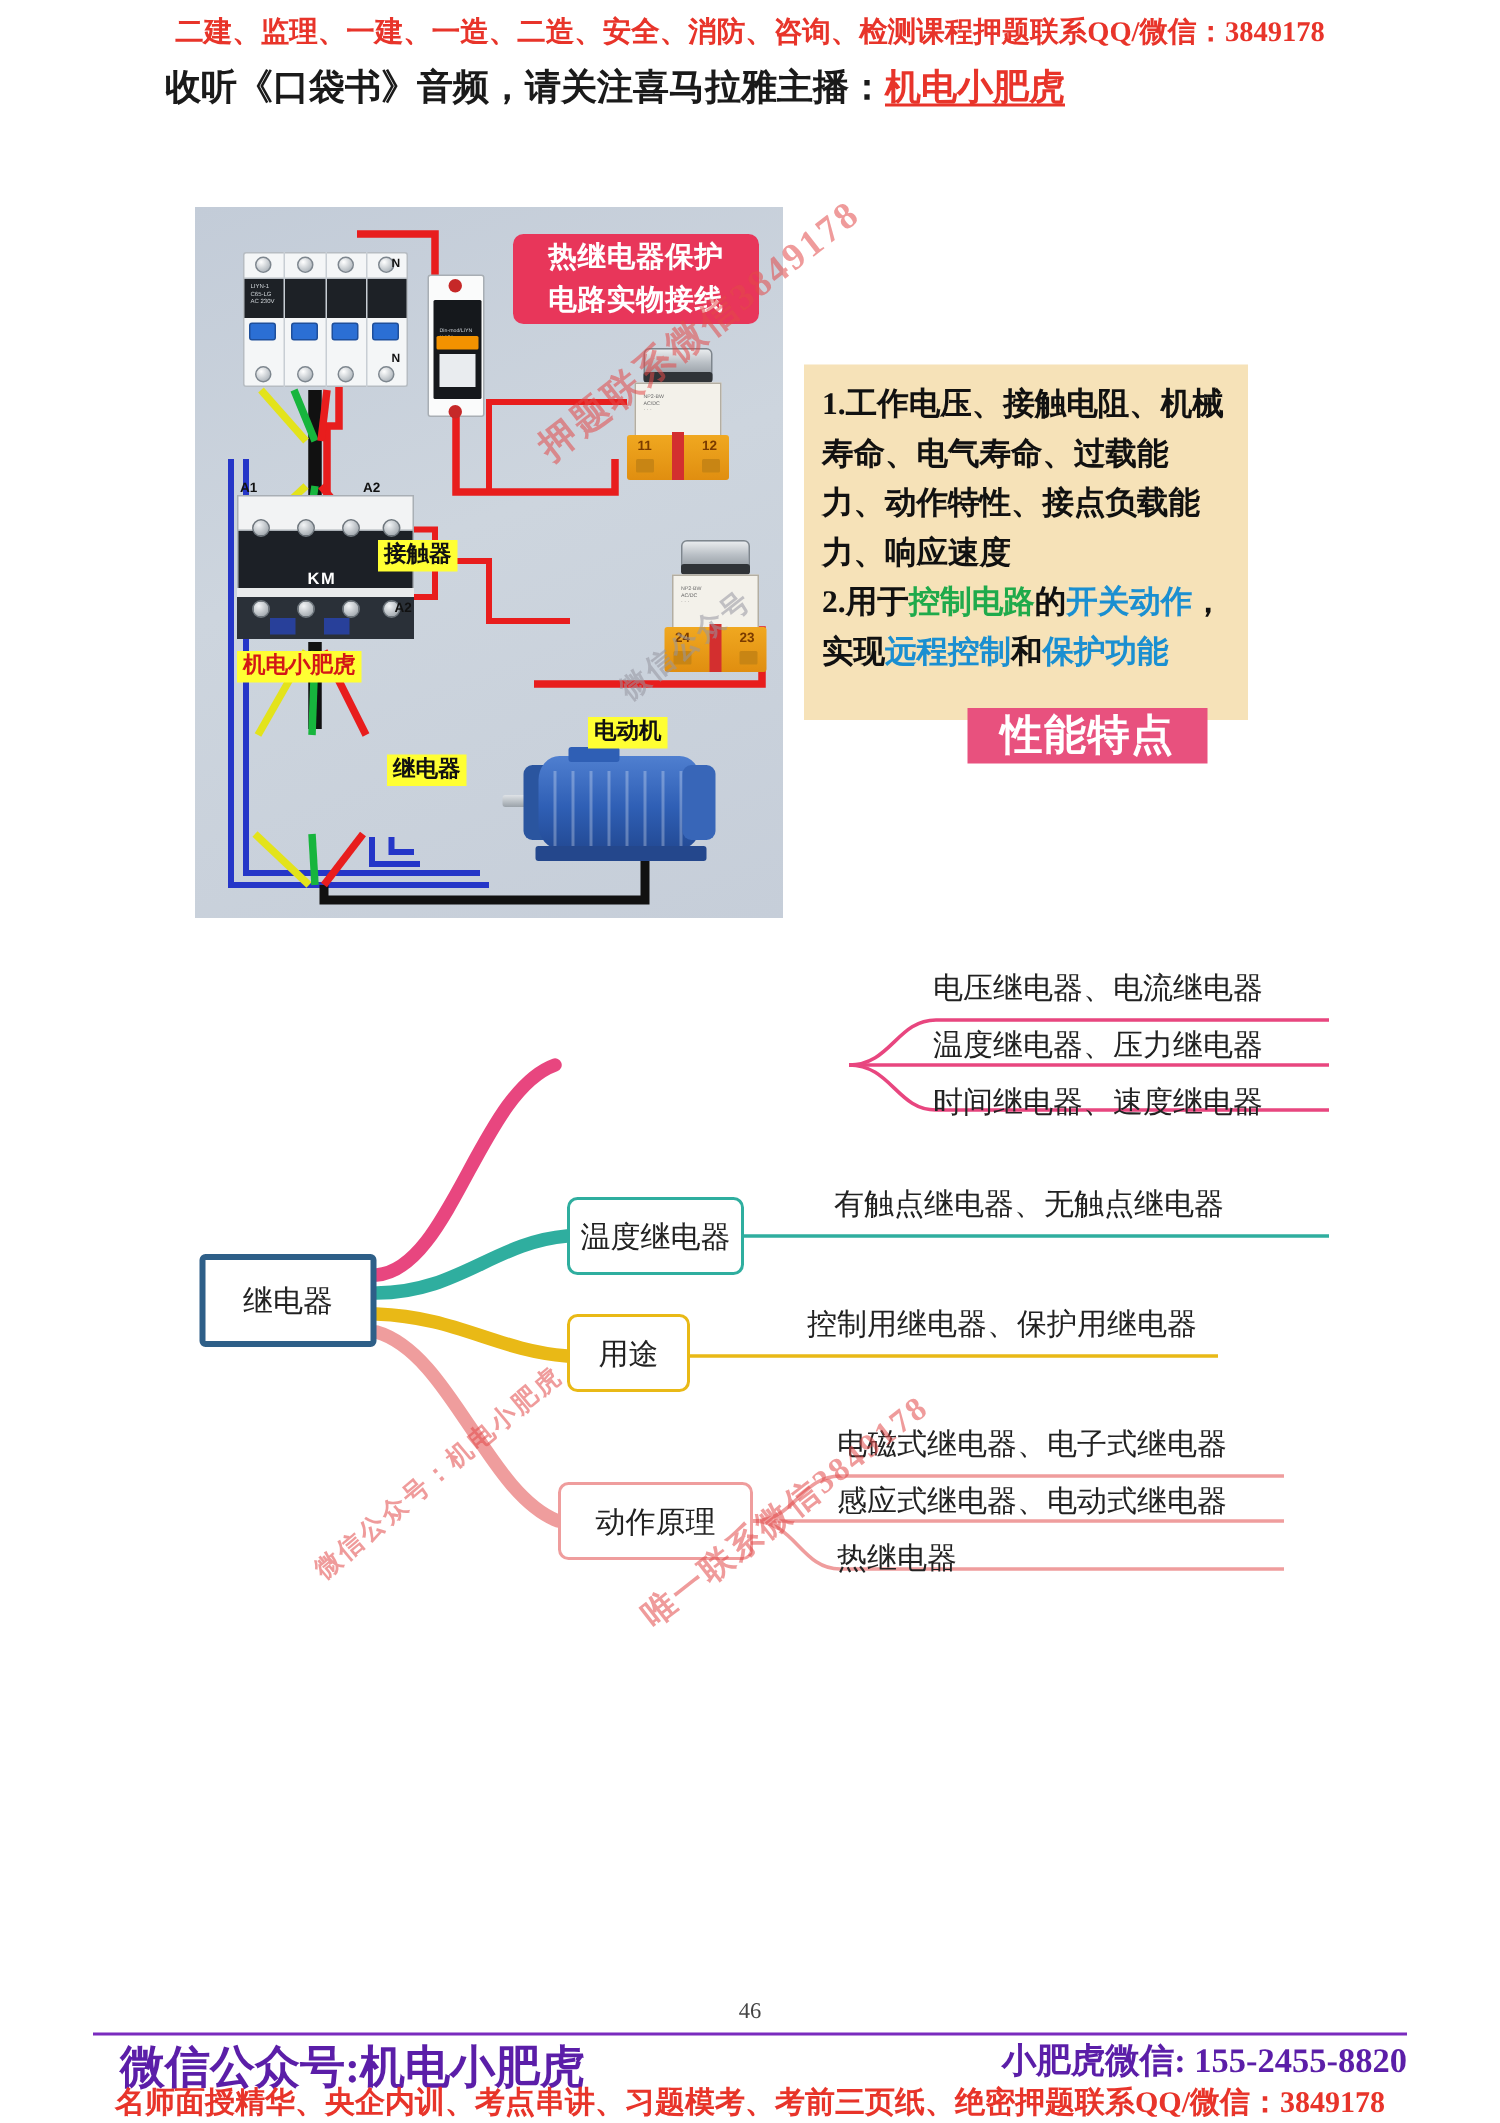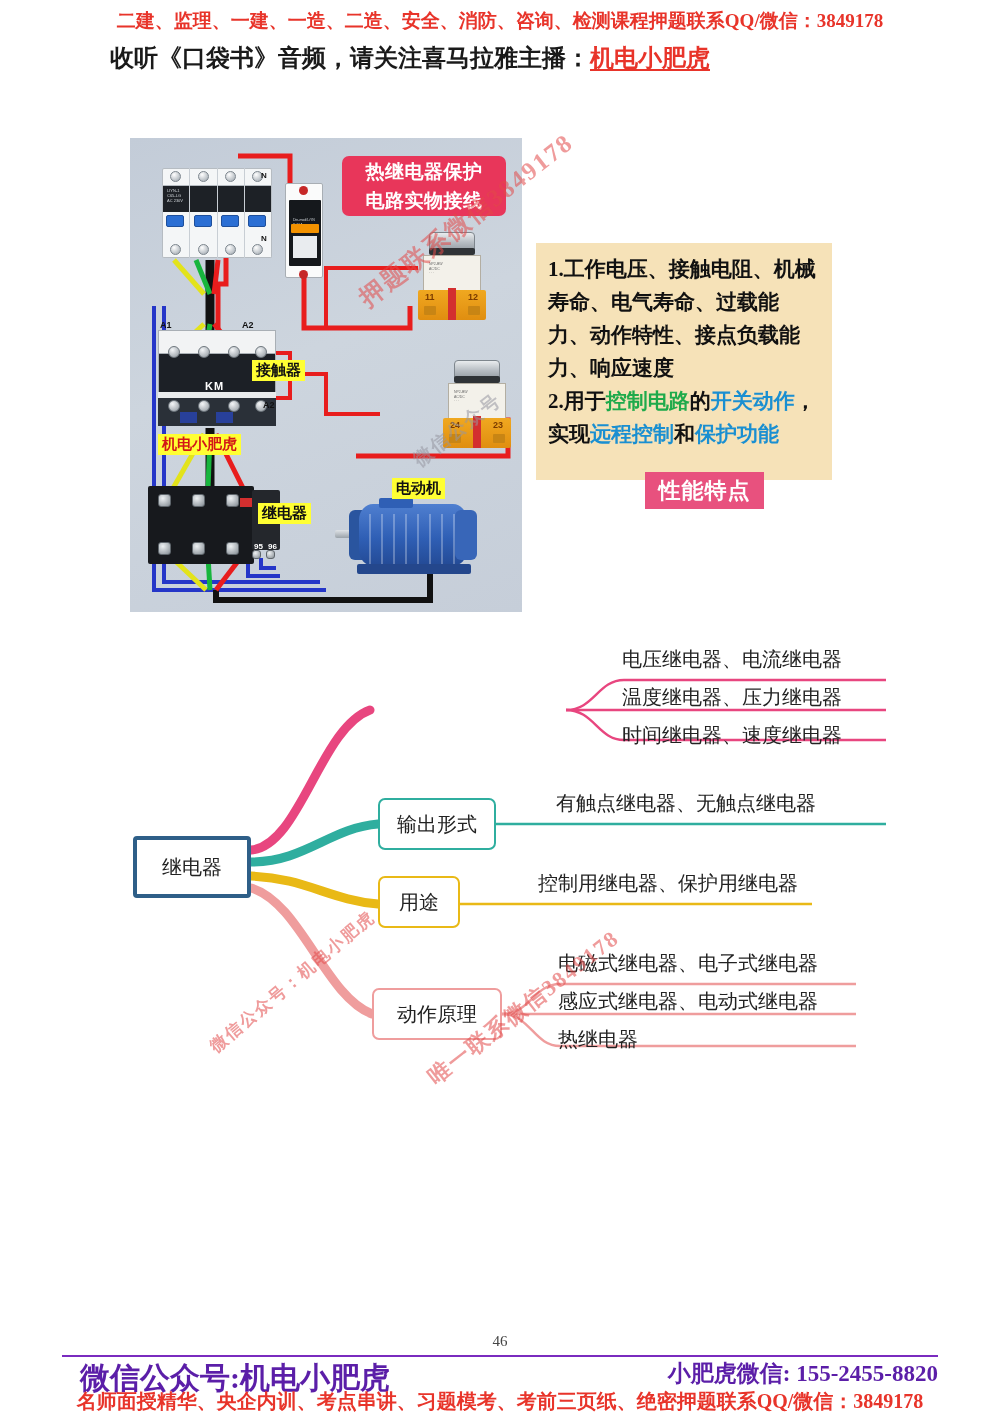--- a/index.html
+++ b/index.html
@@ -133,24 +133,24 @@
   
   #infobox {
     position:absolute; left:536px; top:243px; width:296px; height:237px;
     background:#f6e2b8; padding:10px 12px 0 12px;
     font-family:"Liberation Serif","DejaVu Serif",serif;
     font-weight:bold; font-size:21px; line-height:33px; color:#111;
   }
   #infobox .c-green { color:#1faa4b; }
   #infobox .c-blue  { color:#1a8fd1; }
   .pink-badge {
-    position:absolute; left:645px; top:472px; width:119px; height:37px;
+    position:absolute; left:645px; top:472px; width:160px; height:37px;
     background:#e8517e; color:#fff; text-align:center;
     font-family:"Liberation Serif","DejaVu Serif",serif;
-    font-weight:bold; font-size:22px; line-height:37px; letter-spacing:1px;
+    font-weight:bold; font-size:28px; line-height:37px; letter-spacing:1px;
   }
 
   
   #mindmap { position:absolute; left:0; top:618px; width:1000px; height:470px; }
   #mindmap svg { position:absolute; left:0; top:0; }
   .mnode {
     position:absolute; background:#fff; border-radius:7px;
     font-family:"Liberation Serif","DejaVu Serif",serif;
     display:flex; align-items:center; justify-content:center;
     color:#222; white-space:nowrap;
@@ -334,35 +334,20 @@
       <div class="ct-term" style="left:40px; top:70px"></div>
       <div class="ct-term" style="left:70px; top:70px"></div>
       <div class="ct-term" style="left:97px; top:70px"></div>
       <div class="ct-blue" style="left:22px; top:82px"></div>
       <div class="ct-blue" style="left:58px; top:82px"></div>
     </div>
     <div class="rlabel" style="left:30px; top:182px">A1</div>
     <div class="rlabel" style="left:112px; top:182px">A2</div>
     <div class="rlabel" style="left:133px; top:262px">A2</div>
 
-    <div class="trelay">
-      <div class="tr-body"></div>
-      <div class="tr-right"></div>
-      <div class="tr-redsq"></div>
-      <div class="tr-term" style="left:10px; top:8px"></div>
-      <div class="tr-term" style="left:44px; top:8px"></div>
-      <div class="tr-term" style="left:78px; top:8px"></div>
-      <div class="tr-term" style="left:10px; top:56px"></div>
-      <div class="tr-term" style="left:44px; top:56px"></div>
-      <div class="tr-term" style="left:78px; top:56px"></div>
-      <div class="tr-lbl" style="left:106px">95</div>
-      <div class="tr-lbl" style="left:120px">96</div>
-      <div class="tr-term" style="left:104px; top:64px; width:9px; height:9px;"></div>
-      <div class="tr-term" style="left:118px; top:64px; width:9px; height:9px;"></div>
-    </div>
 
     <div class="motor">
       <div class="mo-shaft"></div>
       <div class="mo-end"></div>
       <div class="mo-body">
         <div class="mo-fin" style="left:10px"></div>
           <div class="mo-fin" style="left:22px"></div>
         <div class="mo-fin" style="left:34px"></div>
           <div class="mo-fin" style="left:46px"></div>
         <div class="mo-fin" style="left:58px"></div>
@@ -413,21 +398,21 @@
       <path d="M502,396 L560,396 L856,396" fill="none" stroke="#ef9d9d" stroke-width="2.4"></path>
       <path d="M502,396 C530,396 534,428 560,428 L856,428" fill="none" stroke="#ef9d9d" stroke-width="2.4"></path>
     </svg>
 
     <div class="mnode mroot">继电器</div>
 
     <div class="mleaf" style="left:622px; top:30px">电压继电器、电流继电器</div>
     <div class="mleaf" style="left:622px; top:68px">温度继电器、压力继电器</div>
     <div class="mleaf" style="left:622px; top:106px">时间继电器、速度继电器</div>
 
-    <div class="mnode mb2">输出形式</div>
+    <div class="mnode mb2">温度继电器</div>
     <div class="mleaf" style="left:556px; top:174px">有触点继电器、无触点继电器</div>
 
     <div class="mnode mb3">用途</div>
     <div class="mleaf" style="left:538px; top:254px">控制用继电器、保护用继电器</div>
 
     <div class="mnode mb4">动作原理</div>
     <div class="mleaf" style="left:558px; top:334px">电磁式继电器、电子式继电器</div>
     <div class="mleaf" style="left:558px; top:372px">感应式继电器、电动式继电器</div>
     <div class="mleaf" style="left:558px; top:410px">热继电器</div>
   </div>

